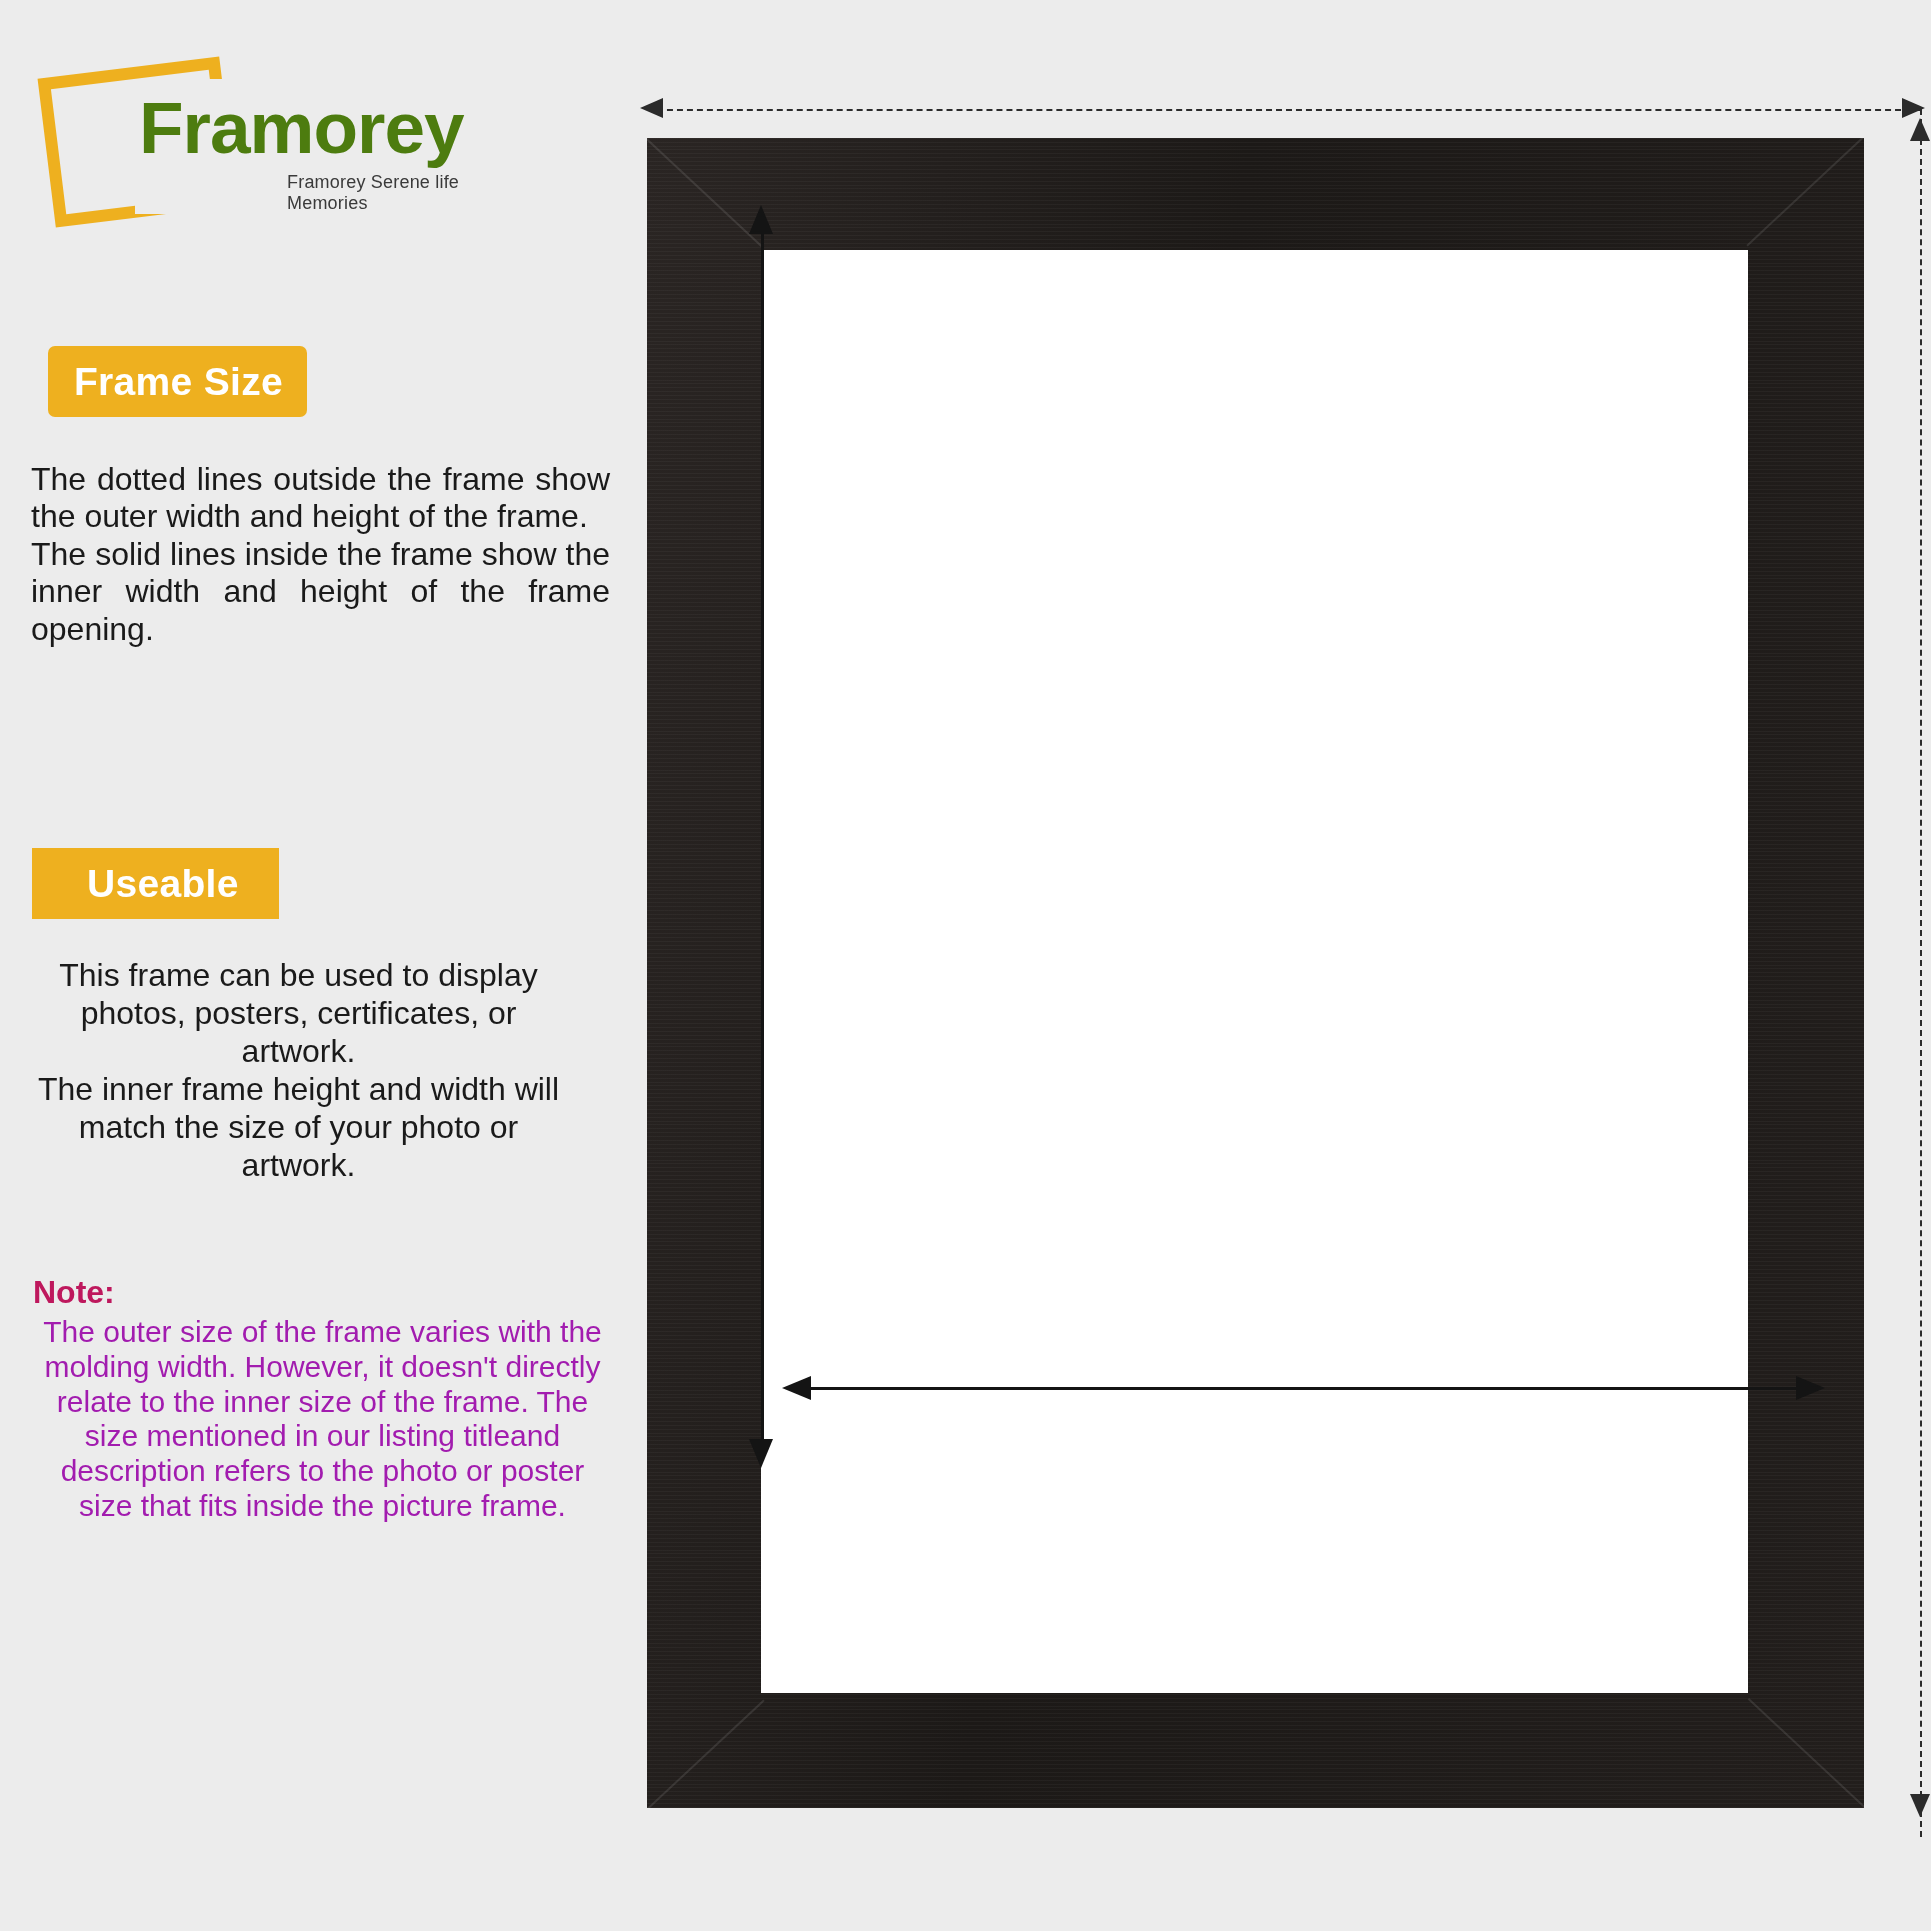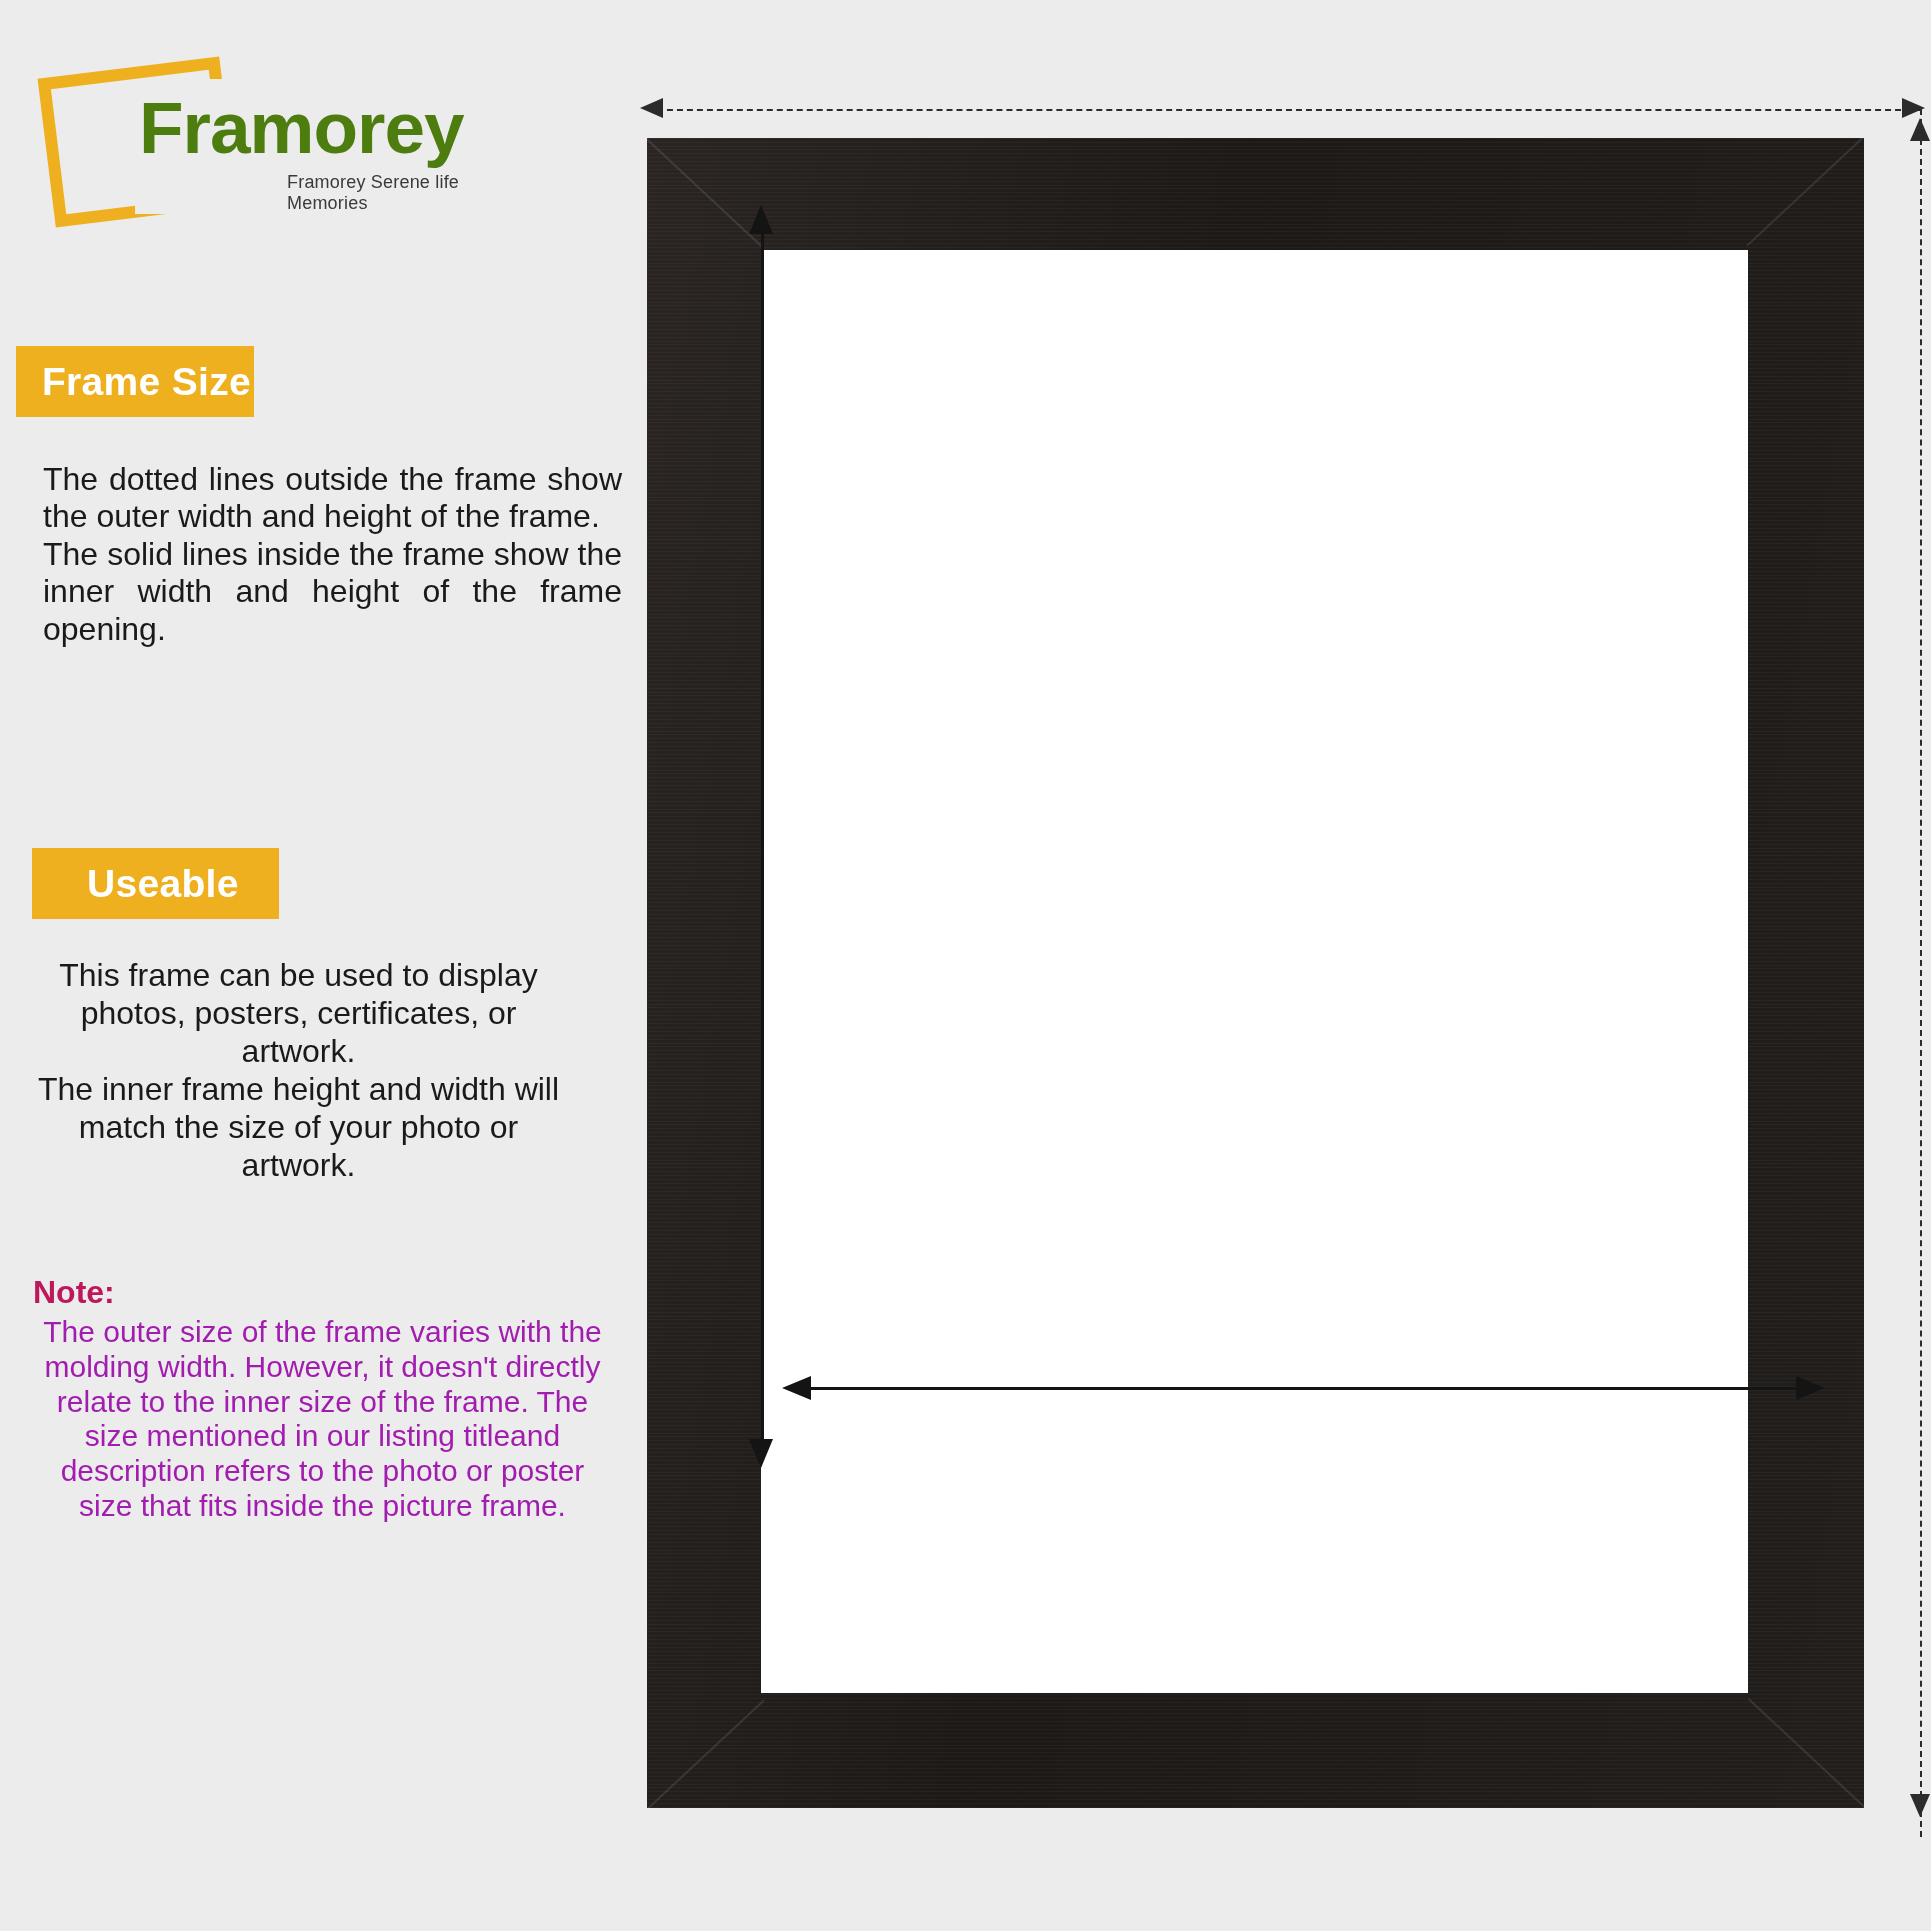--- a/index.html
+++ b/index.html
@@ -76,46 +76,46 @@
     background: #eeb01f;
     color: #ffffff;
     font-size: 39px;
     font-weight: bold;
     letter-spacing: 0.3px;
     display: flex;
     align-items: center;
     box-sizing: border-box;
   }
   #heading-frame-size {
-    left: 16px;
+    left: 48px;
     top: 346px;
-    width: 238px;
+    width: 259px;
     height: 71px;
     padding-left: 26px;
+    border-radius: 7px;
   }
   #heading-useable {
     left: 32px;
     top: 848px;
     width: 247px;
     height: 71px;
     padding-left: 55px;
   }
 
   .body-text {
     position: absolute;
     color: #1a1a1a;
     font-size: 32px;
     line-height: 1.17;
     text-align: justify;
   }
   #frame-size-text {
     left: 31px;
     top: 461px;
     width: 579px;
-    margin-left: 12px;
   }
   #useable-text {
     left: 33px;
     top: 956px;
     width: 531px;
     line-height: 1.19;
     text-align: center;
   }
   #note-label {
     position: absolute;

